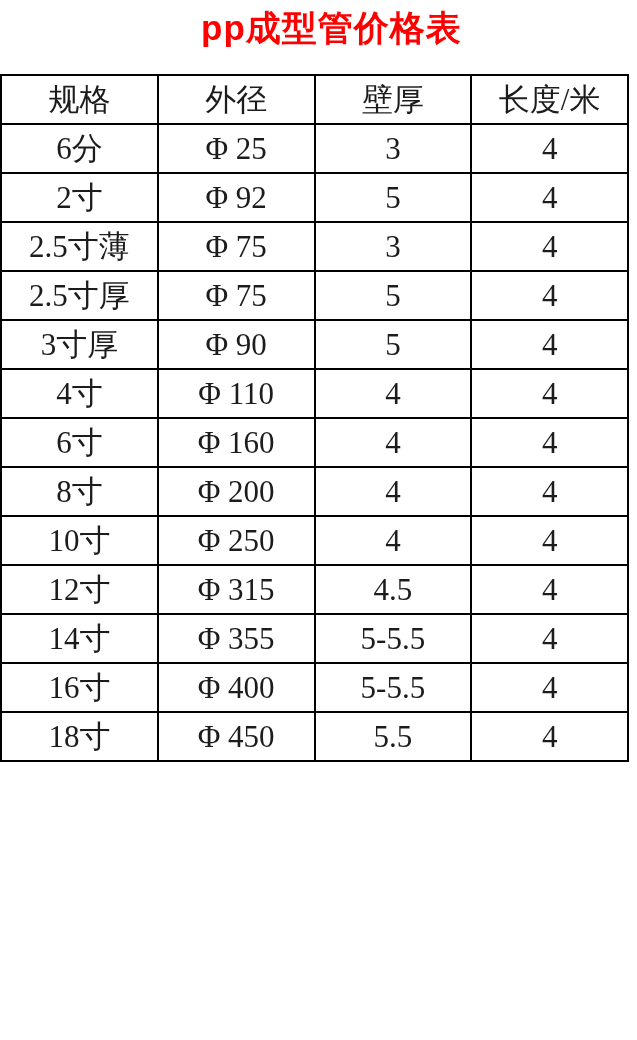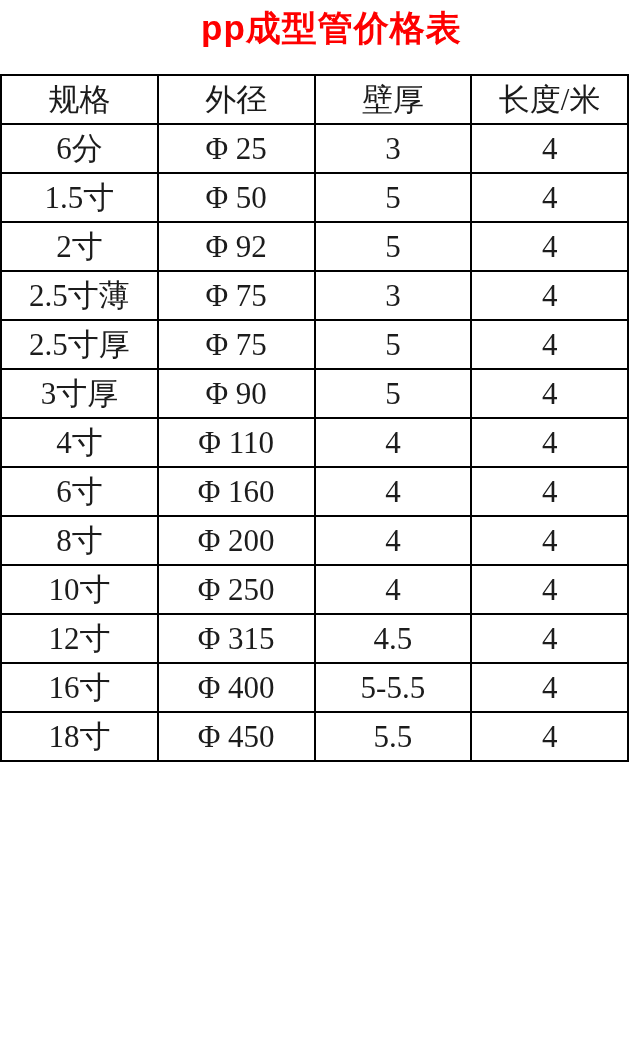--- a/index.html
+++ b/index.html
@@ -68,26 +68,20 @@
     </tr>
   </thead>
   <tbody>
       <tr>
     <td>6分</td>
     <td>Φ 25</td>
     <td>3</td>
     <td>4</td>
   </tr>
       <tr>
-    <td>1.5寸</td>
-    <td>Φ 50</td>
-    <td>5</td>
-    <td>4</td>
-  </tr>
-      <tr>
     <td>2寸</td>
     <td>Φ 92</td>
     <td>5</td>
     <td>4</td>
   </tr>
       <tr>
     <td>2.5寸薄</td>
     <td>Φ 75</td>
     <td>3</td>
     <td>4</td>
@@ -128,20 +122,26 @@
     <td>4</td>
     <td>4</td>
   </tr>
       <tr>
     <td>12寸</td>
     <td>Φ 315</td>
     <td>4.5</td>
     <td>4</td>
   </tr>
       <tr>
+    <td>14寸</td>
+    <td>Φ 355</td>
+    <td>5-5.5</td>
+    <td>4</td>
+  </tr>
+      <tr>
     <td>16寸</td>
     <td>Φ 400</td>
     <td>5-5.5</td>
     <td>4</td>
   </tr>
       <tr>
     <td>18寸</td>
     <td>Φ 450</td>
     <td>5.5</td>
     <td>4</td>

